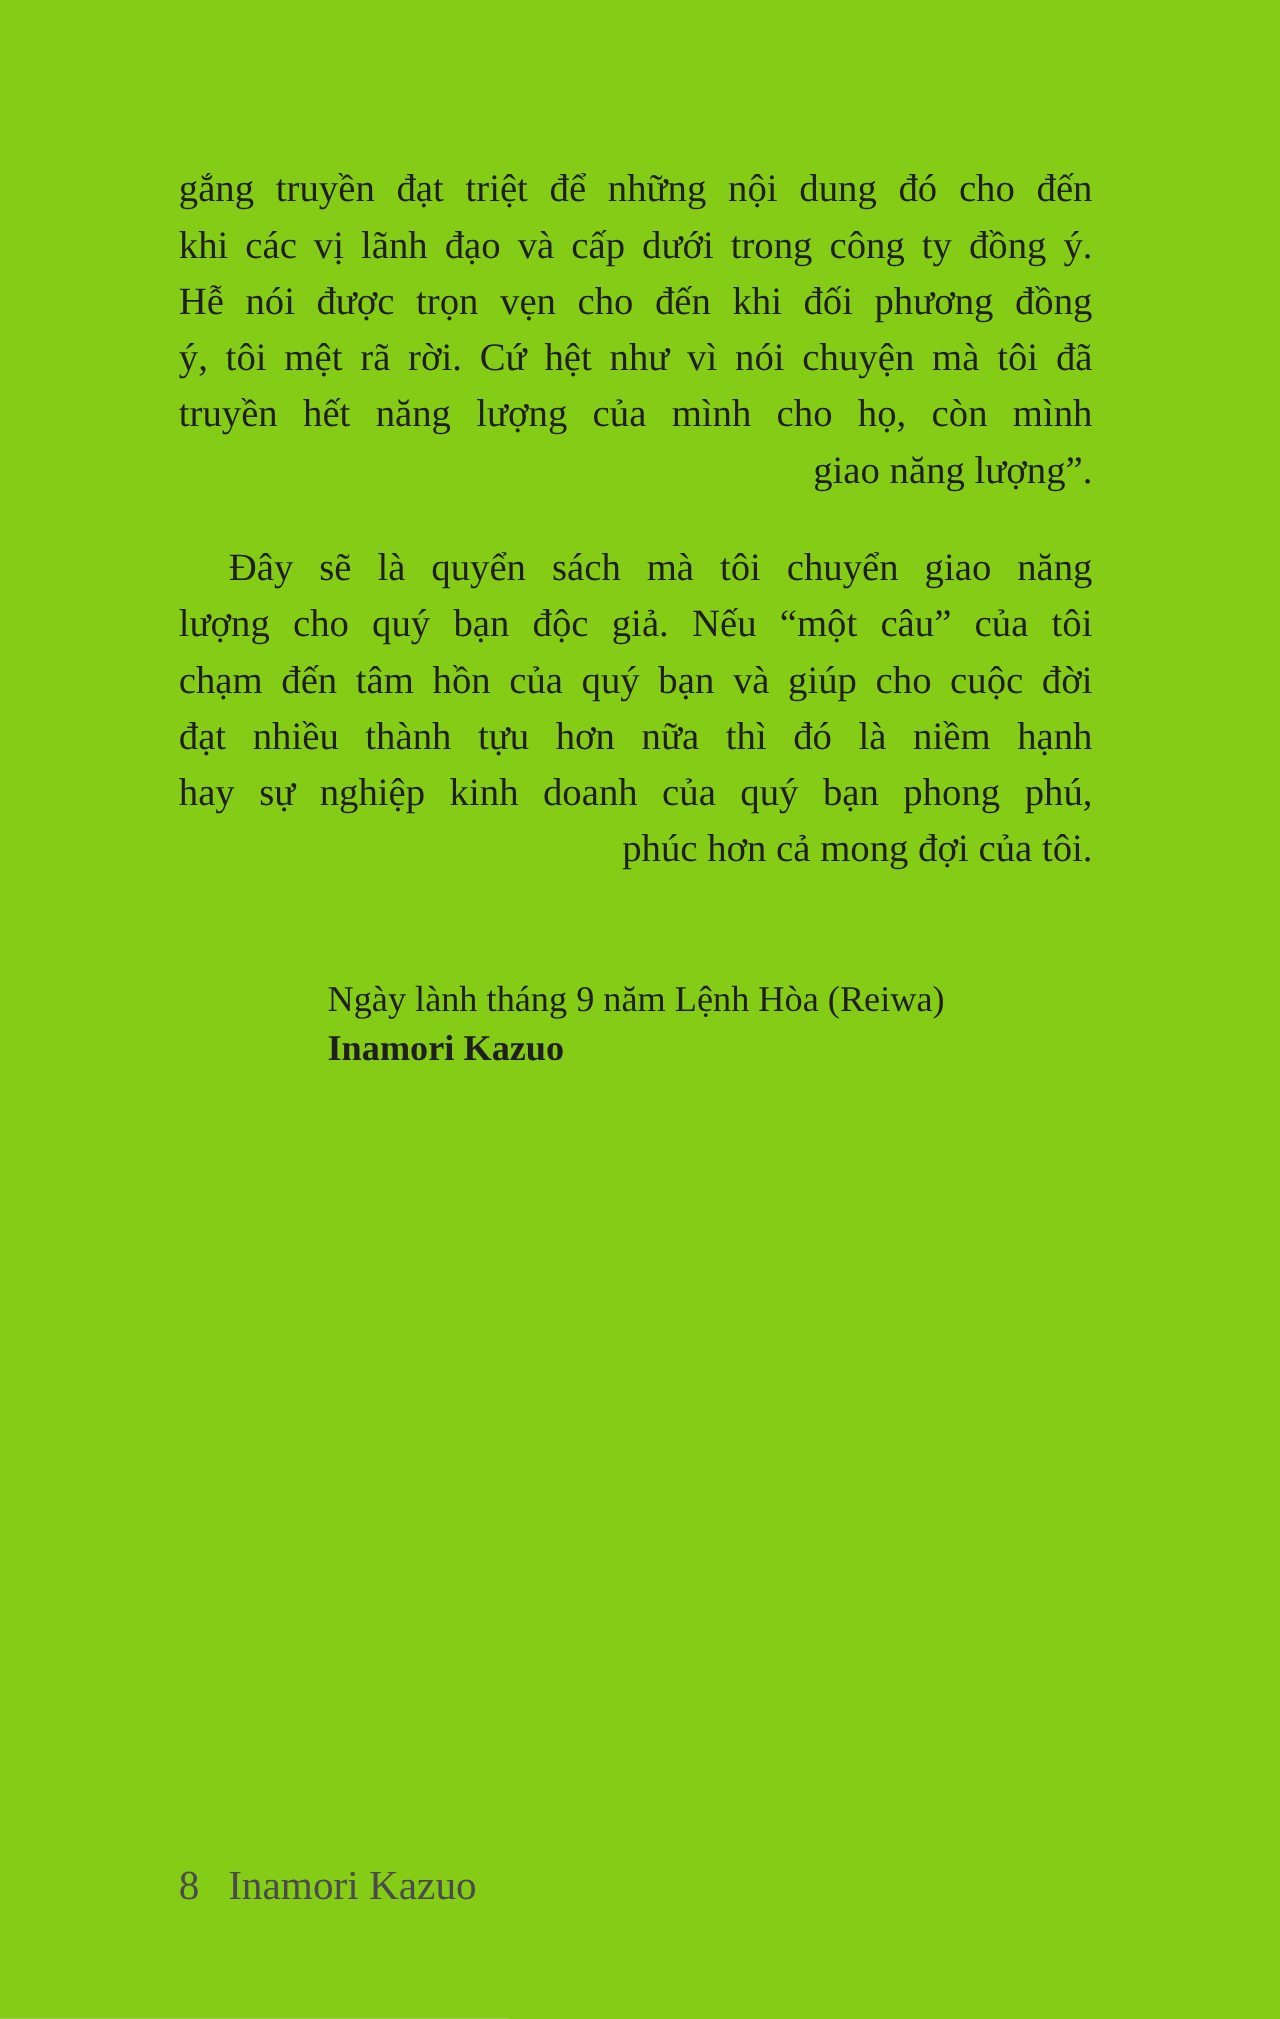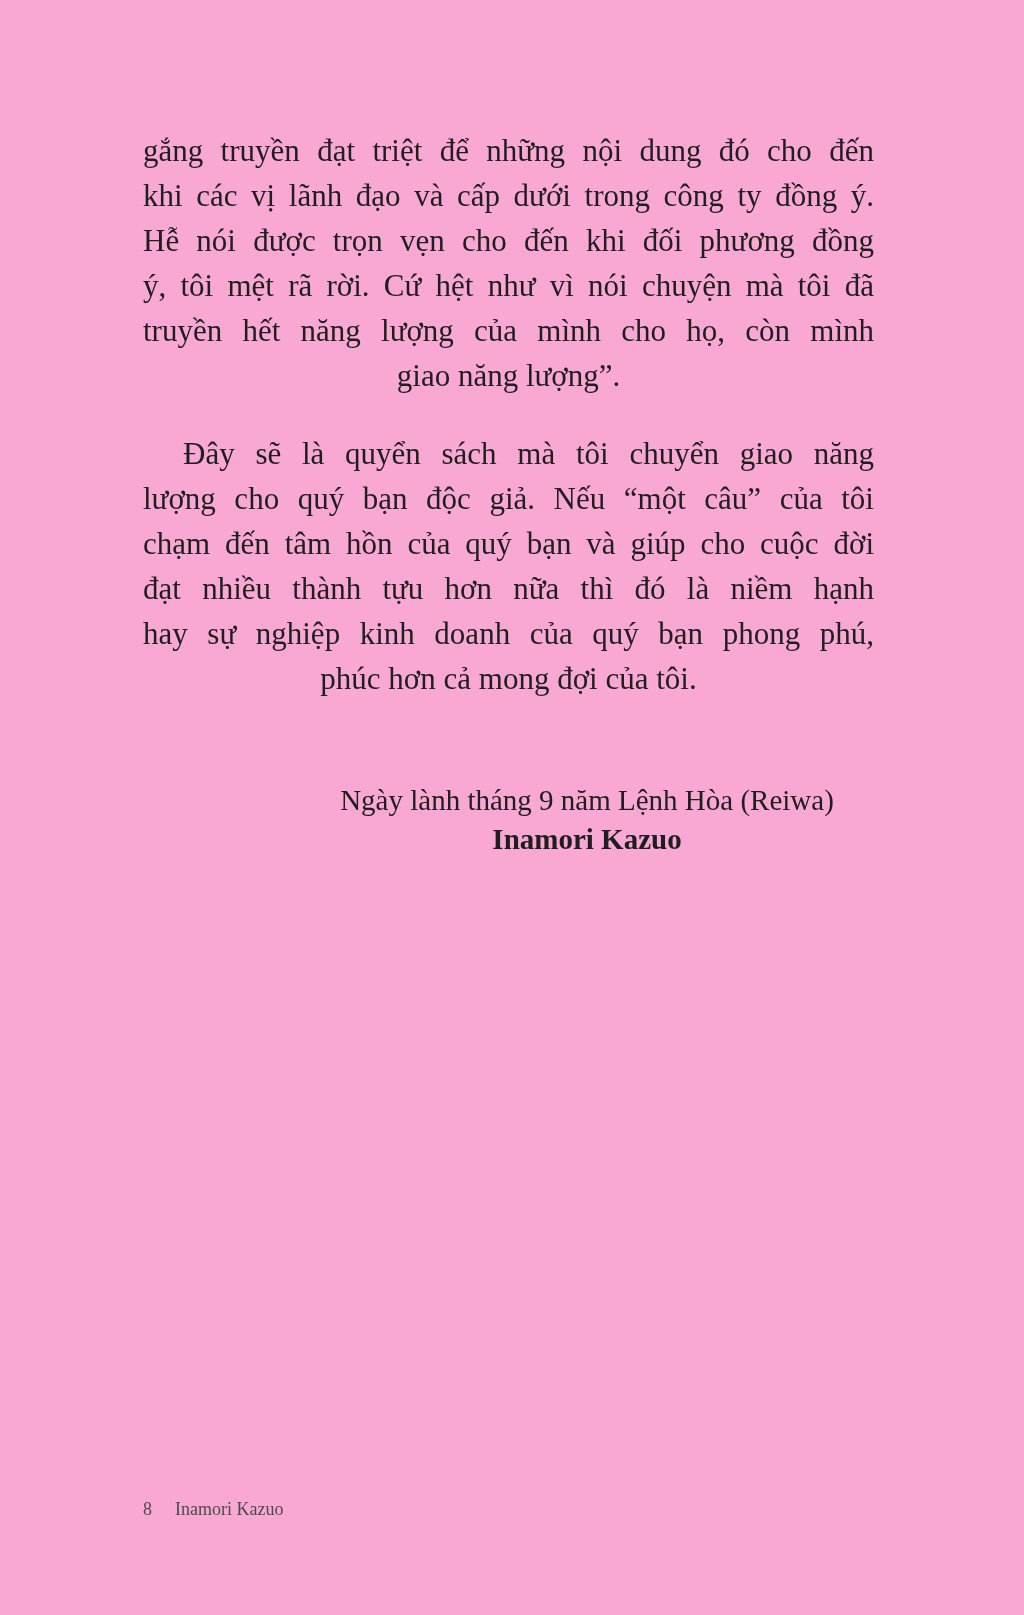--- a/index.html
+++ b/index.html
@@ -10,60 +10,60 @@
     width: 1024px;
     height: 1615px;
     background: #ffffff;
     font-family: "Liberation Serif", "DejaVu Serif", serif;
     position: relative;
     overflow: hidden;
   }
   .page {
     position: absolute;
     inset: 0;
-    background: #f9a8d4;
+    background: #84cc16;
   }
   .body-text {
     position: absolute;
     left: 143px;
     top: 128px;
     width: 731px;
     font-size: 31px;
     line-height: 45px;
     color: #1f1f1f;
   }
   .body-line {
-    text-align: center;
+    text-align: right;
   }
   .body-line.just {
     text-align: justify;
     text-align-last: justify;
   }
   .body-line.indent {
     text-indent: 40px;
     margin-top: 33px;
   }
   .signature {
     position: absolute;
-    right: 137px;
+    right: 162px;
     top: 781px;
-    text-align: center;
+    text-align: left;
     font-size: 29px;
     line-height: 39px;
     color: #1f1f1f;
     width: 600px;
   }
   .sig-author {
     font-weight: bold;
   }
   .footer {
     position: absolute;
     left: 143px;
     top: 1493px;
-    font-size: 18px;
+    font-size: 33px;
     line-height: 32px;
     color: #4b4b4b;
   }
   .footer .page-num {
     display: inline-block;
     margin-right: 23px;
   }
 </style>
 </head>
 <body>

